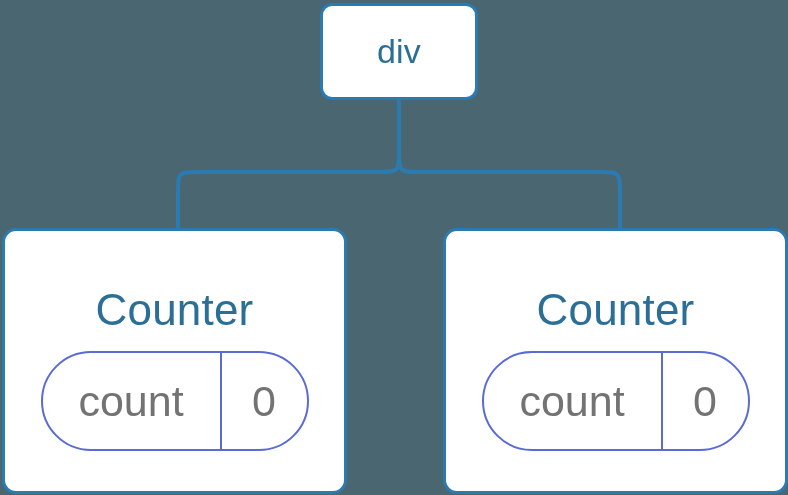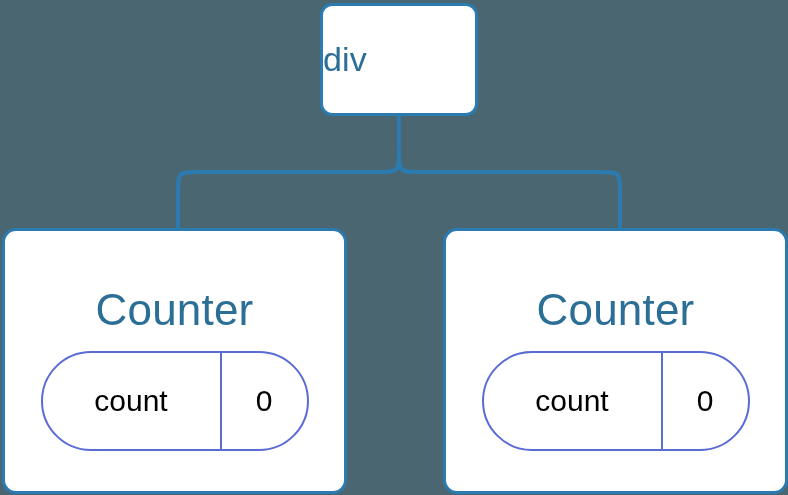--- a/index.html
+++ b/index.html
@@ -36,24 +36,25 @@
     box-sizing: border-box;
     background: #ffffff;
     border: 3px solid #2b7ab0;
     z-index: 2;
   }
 
   .node-root {
     left: 320px;
     top: 3px;
     width: 158px;
-    height: 113px;
+    height: 97px;
     border-radius: 12px;
     display: flex;
     align-items: center;
+    justify-content: center;
   }
 
   .node-child {
     width: 345px;
     height: 266px;
     border-radius: 14px;
     top: 228px;
   }
   .node-child.left  { left: 2px; }
   .node-child.right { left: 443px; }
@@ -89,22 +90,22 @@
     border-radius: 50px;
     display: flex;
     align-items: stretch;
     background: transparent;
   }
   .state-key,
   .state-val {
     display: flex;
     align-items: center;
     justify-content: center;
-    color: #000000;
-    font-size: 30px;
+    color: #737373;
+    font-size: 43px;
     white-space: nowrap;
   }
   .state-key {
     flex: 0 0 177px;
   }
   .state-val {
     flex: 1 1 auto;
     border-left: 2px solid #5b6bd4;
   }
 </style>

